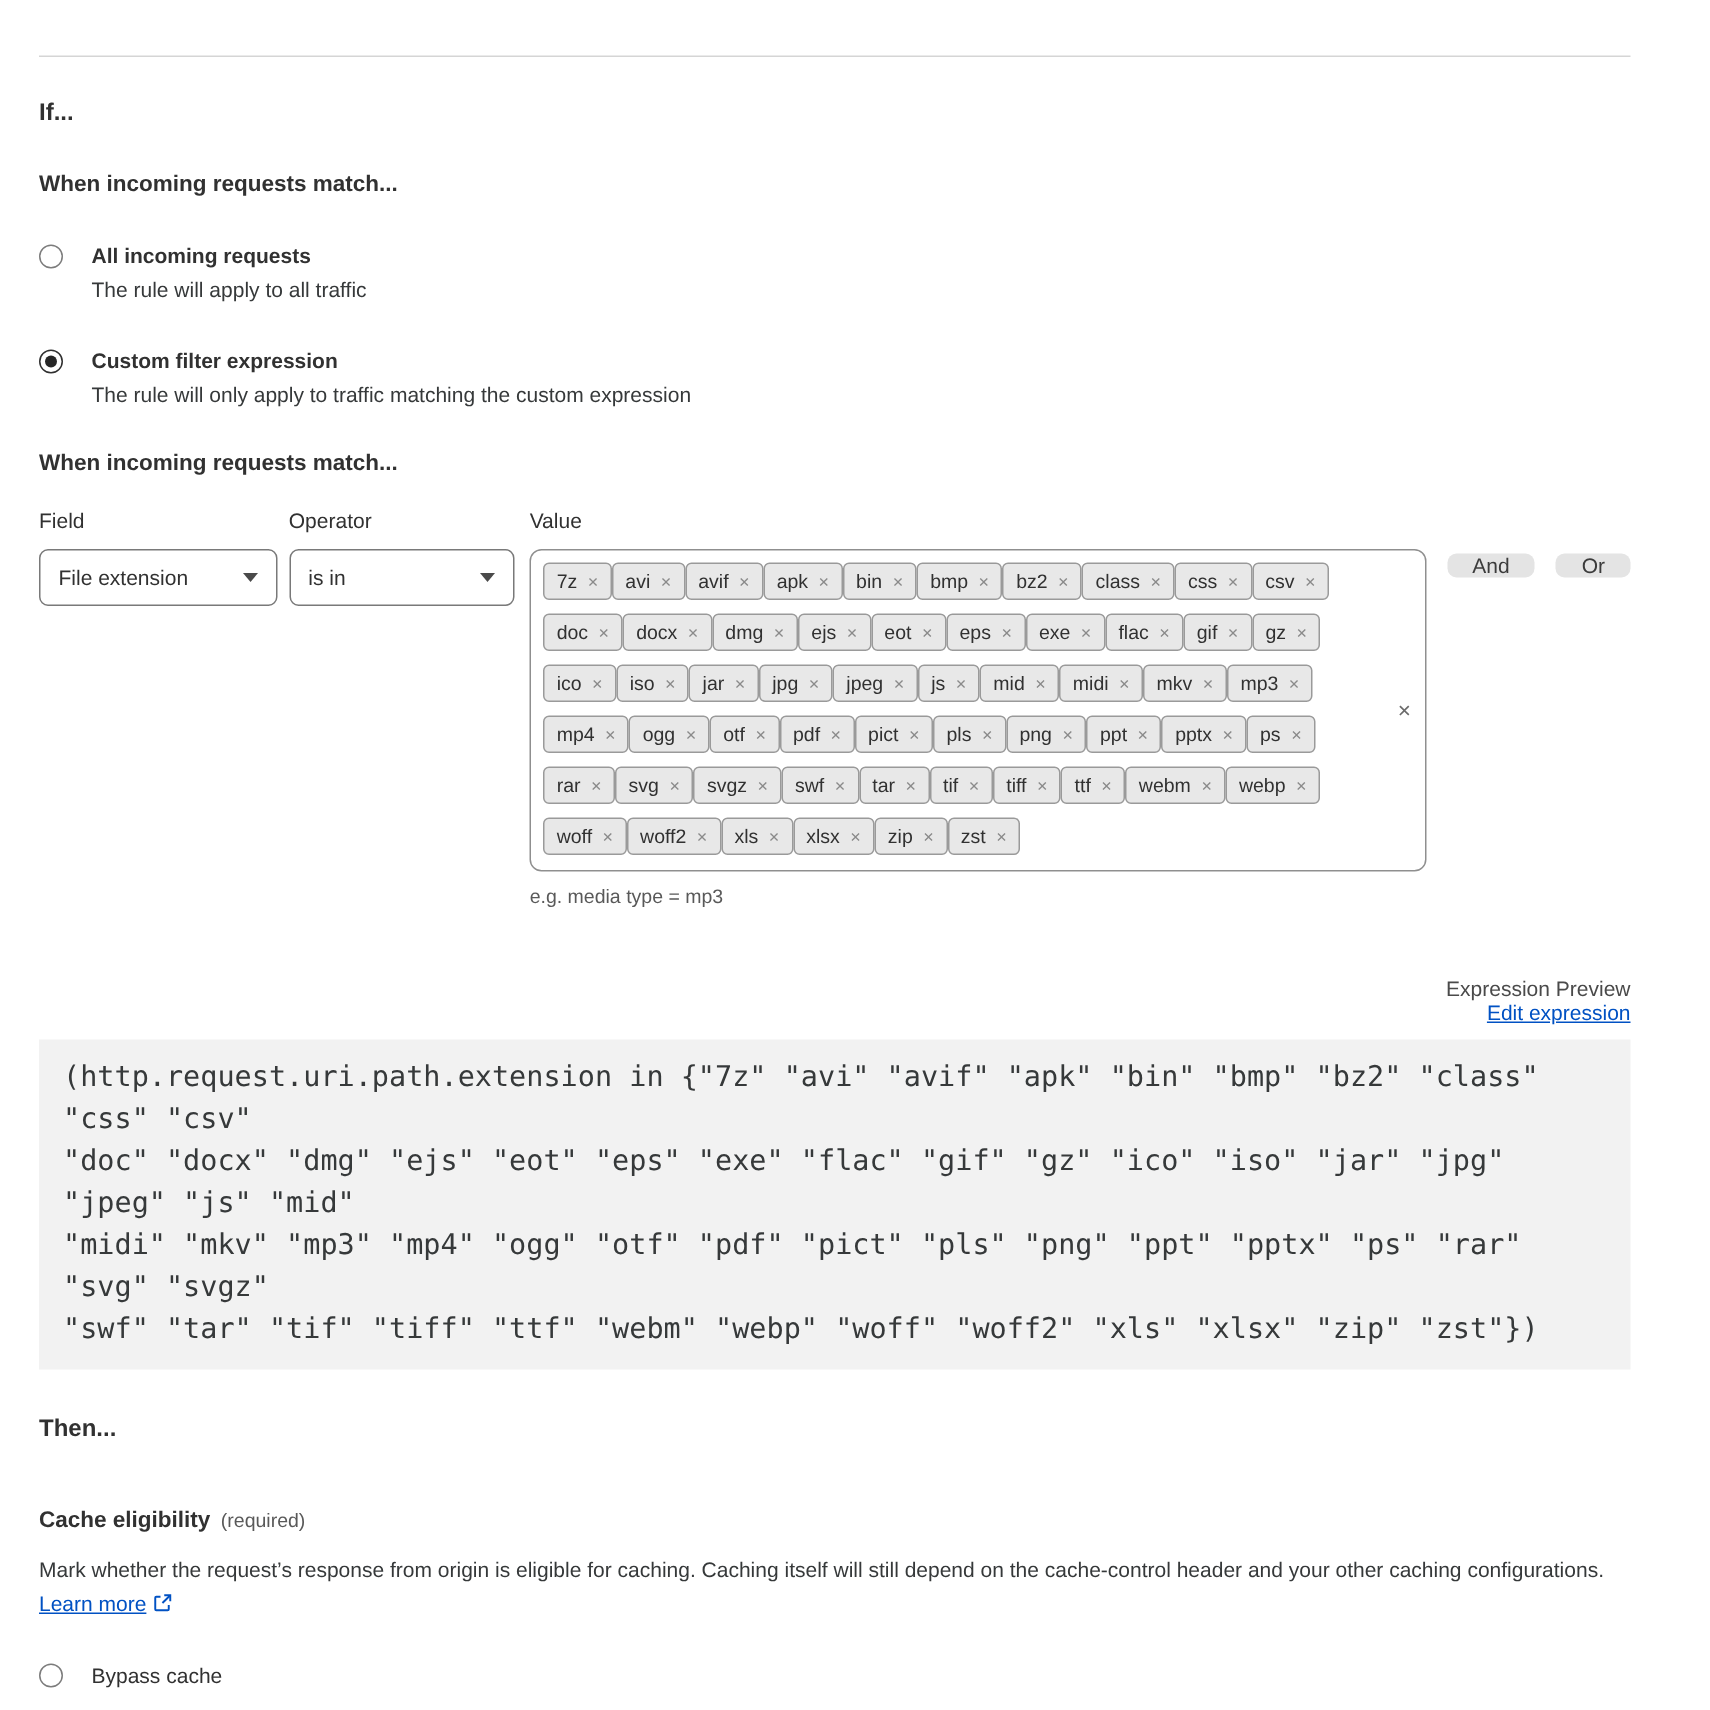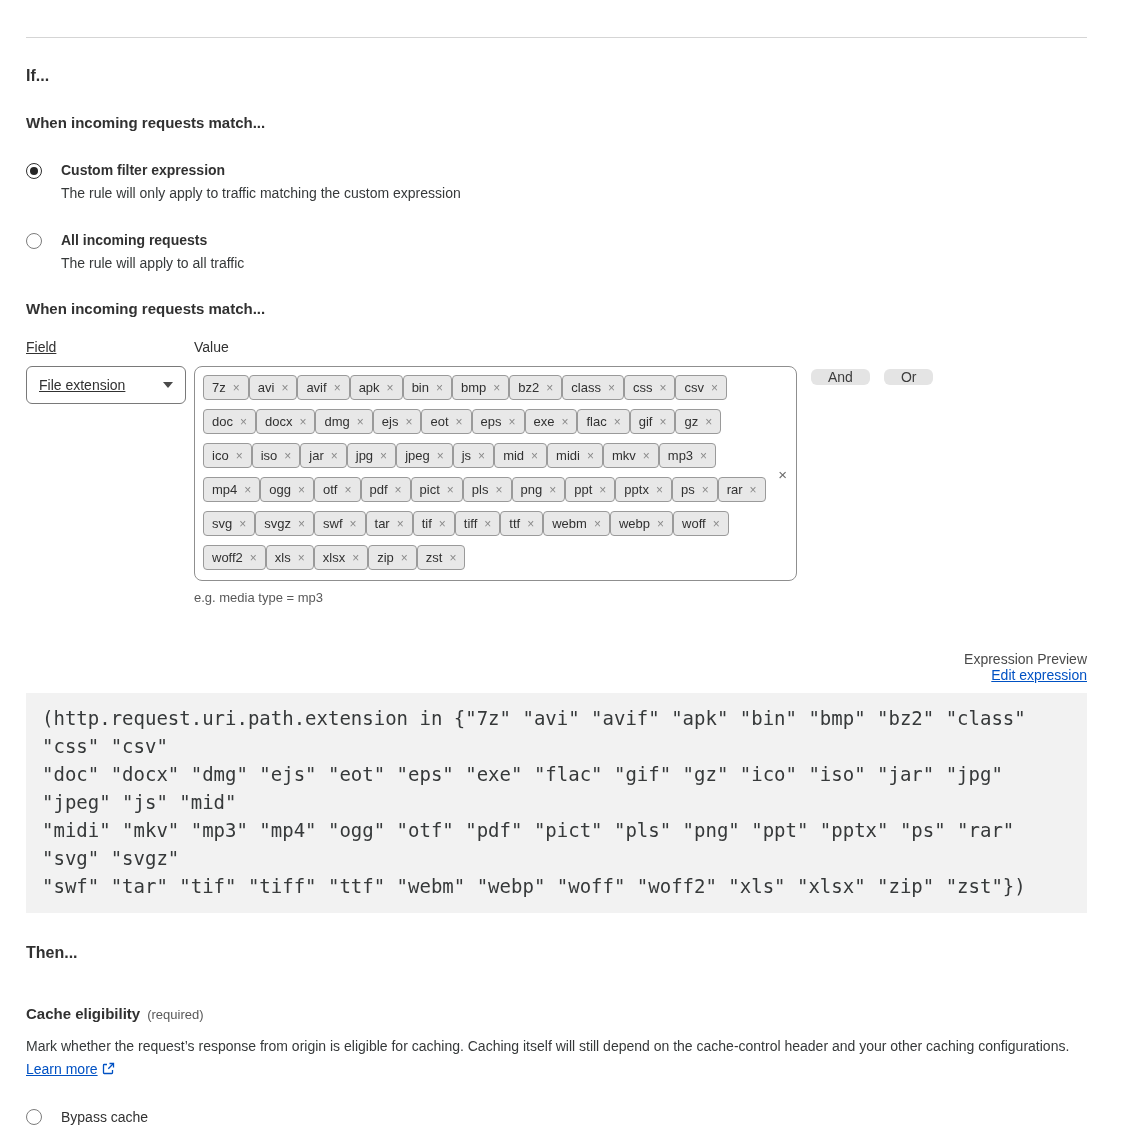--- a/index.html
+++ b/index.html
@@ -39,21 +39,21 @@
     content: ""; position: absolute; left: 50%; top: 50%;
     width: 8px; height: 8px; border-radius: 50%; background: #262626;
     transform: translate(-50%, -50%);
   }
   .radio-texts { margin-left: 19px; }
   .radio-label { font-size: 14px; font-weight: 700; line-height: 17px; }
   .radio-desc { font-size: 14px; color: #36393a; margin-top: 6px; }
 
   .builder-row { display: flex; margin-top: 22px; align-items: flex-start; }
   .builder-col-label { font-size: 14px; color: #313131; }
-  .col-field { width: 160px; margin-right: 8px; text-decoration: underline; }
+  .col-field { width: 160px; margin-right: 8px; }
   .col-operator { width: 152px; margin-right: 10px; }
   .col-value { width: 603px; }
   .select-box {
     margin-top: 11px; height: 38px; border: 1px solid #797979; border-radius: 6px;
     background: #fff; display: flex; align-items: center; justify-content: space-between;
     padding: 0 12px; font-size: 14px; color: #313131; cursor: pointer;
   }
   .caret-down {
     width: 0; height: 0; border-left: 5px solid transparent;
     border-right: 5px solid transparent; border-top: 6px solid #4a4a4a;
@@ -112,46 +112,53 @@
 <div class="container">
 
 
 
   <hr class="divider">
 
   <div class="section-heading">If...</div>
   <div class="sub-heading">When incoming requests match...</div>
 
   <div class="radio-row">
+    <span class="radio"></span>
+    <div class="radio-texts">
+      <div class="radio-label">All incoming requests</div>
+      <div class="radio-desc">The rule will apply to all traffic</div>
+    </div>
+  </div>
+
+  <div class="radio-row">
     <span class="radio selected"></span>
     <div class="radio-texts">
       <div class="radio-label">Custom filter expression</div>
       <div class="radio-desc">The rule will only apply to traffic matching the custom expression</div>
-    </div>
-  </div>
-
-  <div class="radio-row">
-    <span class="radio"></span>
-    <div class="radio-texts">
-      <div class="radio-label">All incoming requests</div>
-      <div class="radio-desc">The rule will apply to all traffic</div>
     </div>
   </div>
 
   <div class="sub-heading">When incoming requests match...</div>
 
   <div class="builder-row">
     <div class="col-field">
       <div class="builder-col-label">Field</div>
       <div class="select-box">
         <span>File extension</span>
         <span class="caret-down"></span>
       </div>
     </div>
 
+    <div class="col-operator">
+      <div class="builder-col-label">Operator</div>
+      <div class="select-box">
+        <span>is in</span>
+        <span class="caret-down"></span>
+      </div>
+    </div>
 
     <div class="col-value">
       <div class="builder-col-label">Value</div>
       <div class="value-box">
         <div class="tags-wrap">
             <span class="chip">
               <span class="chip-label">7z</span>
               <span class="chip-x">×</span>
             </span>
             <span class="chip">

